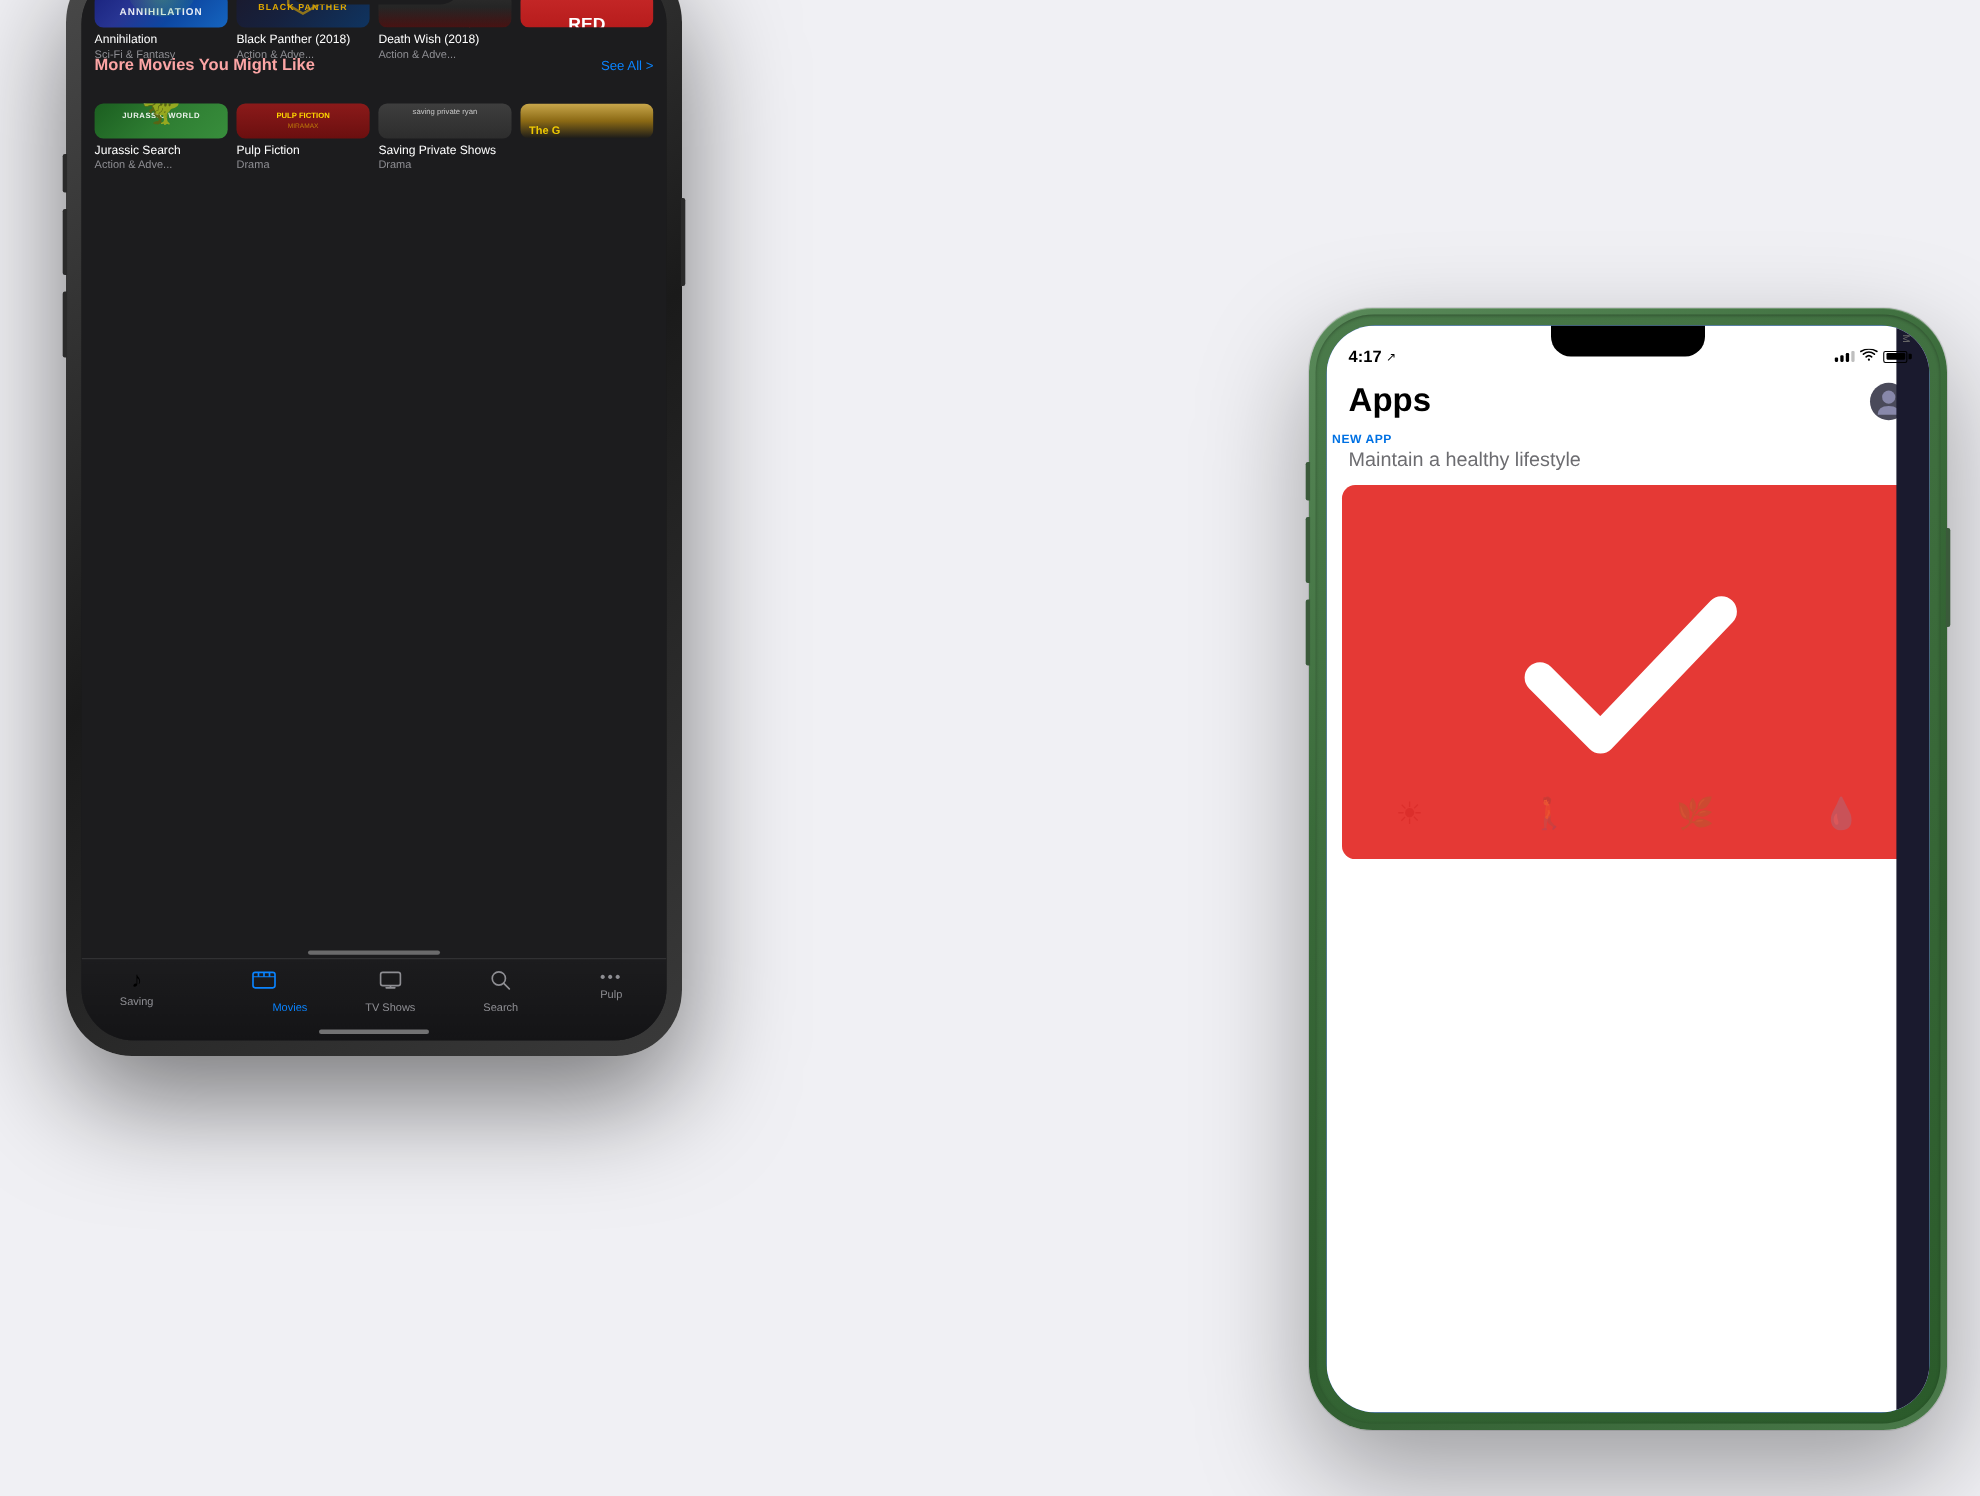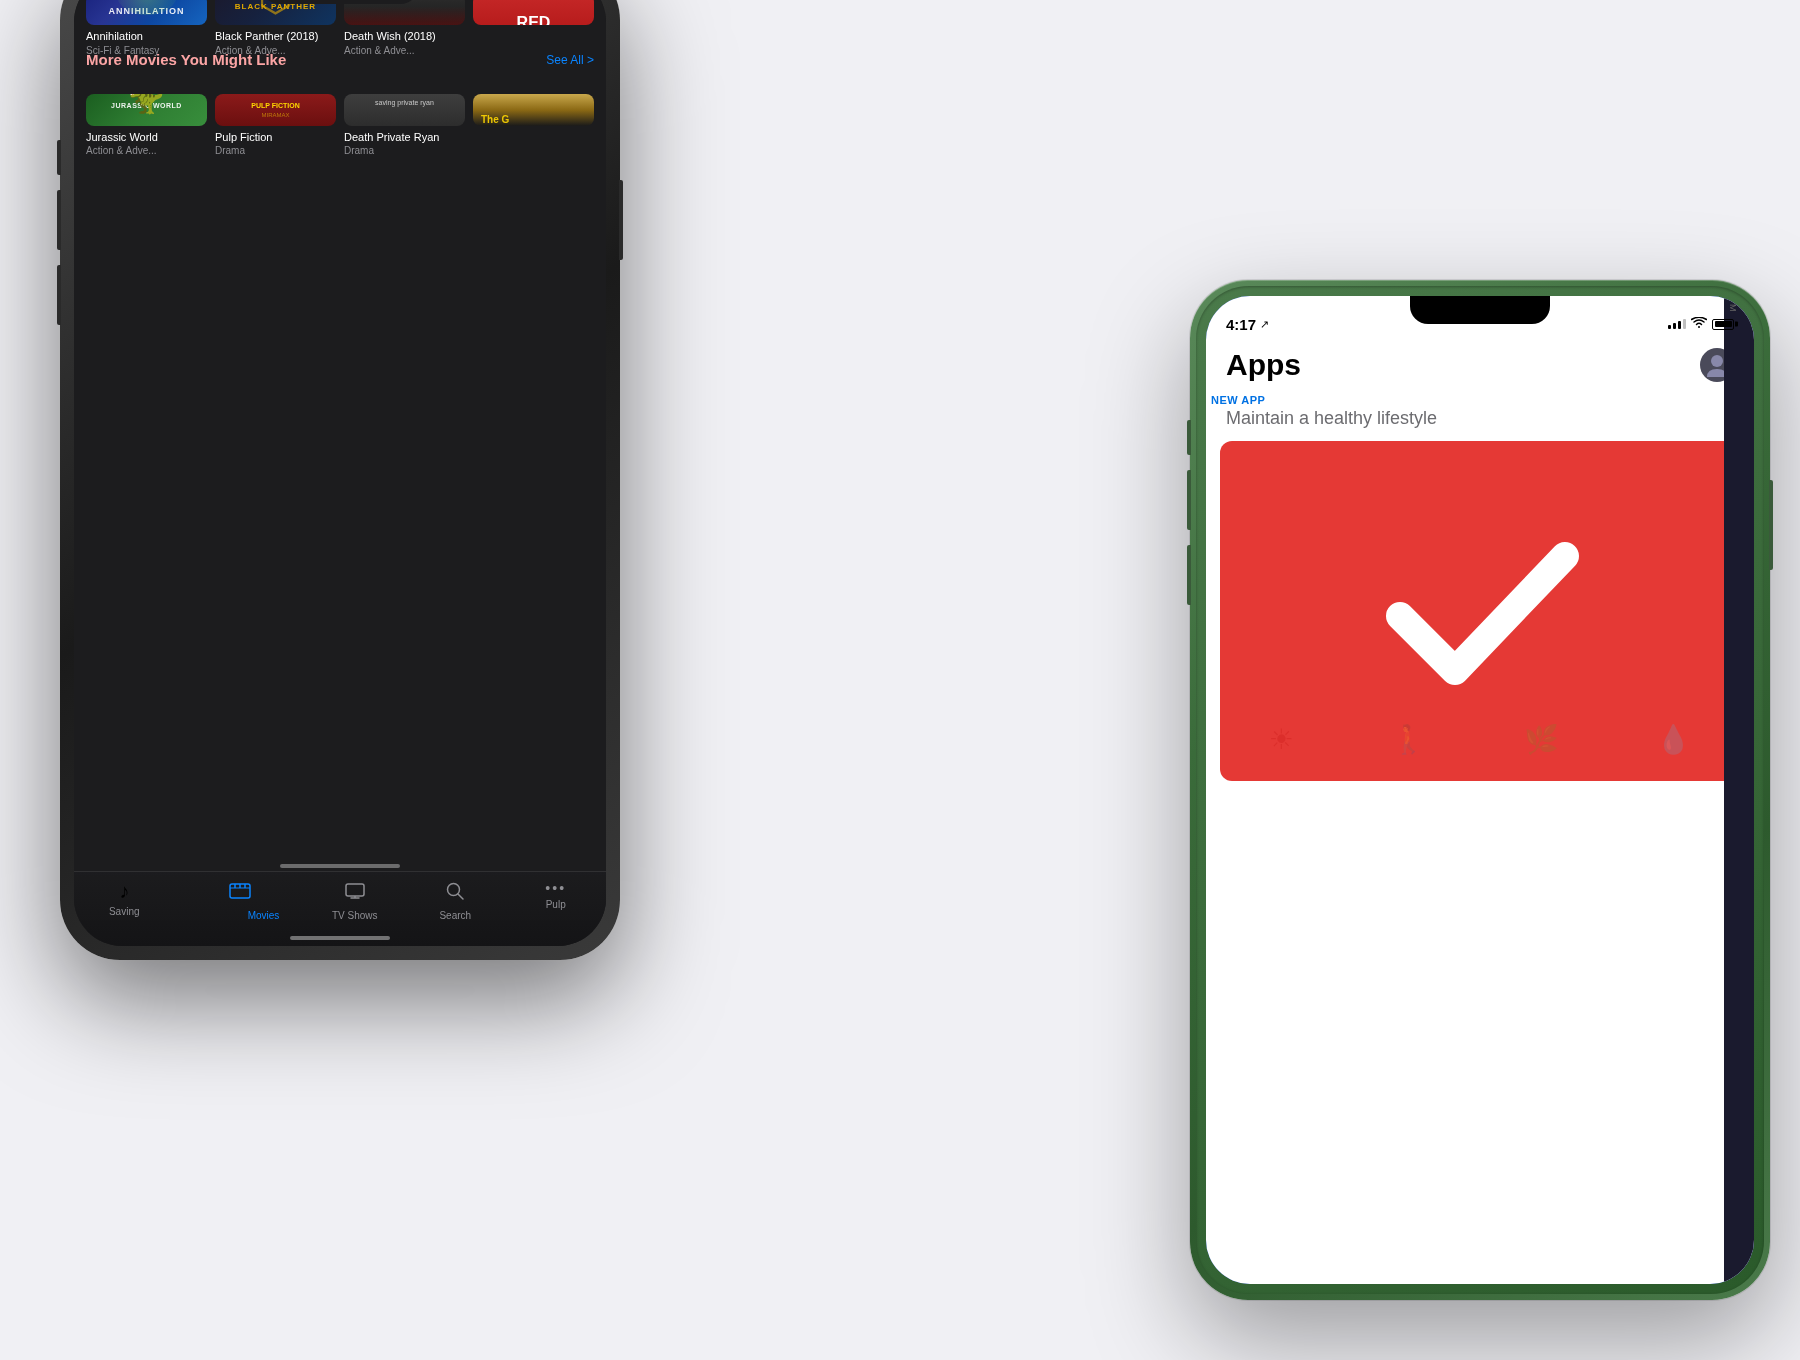--- a/index.html
+++ b/index.html
@@ -728,35 +728,35 @@
         <div class="section-header">
           <span class="section-title">More Movies You Might Like</span>
           <span class="see-all">See All &gt;</span>
         </div>
 
         <div class="movies-grid">
           <div class="movies-row">
             <div style="flex:1">
               <div class="movie-poster poster-jurassic movie-poster-inner"></div>
               <div class="movie-info">
-                <div class="movie-title">Jurassic World</div>
+                <div class="movie-title">Jurassic Search</div>
                 <div class="movie-genre">Action &amp; Adve...</div>
               </div>
             </div>
             <div style="flex:1">
               <div class="movie-poster poster-pulp movie-poster-inner"></div>
               <div class="movie-info">
                 <div class="movie-title">Pulp Fiction</div>
                 <div class="movie-genre">Drama</div>
               </div>
             </div>
             <div style="flex:1">
               <div class="movie-poster poster-ryan movie-poster-inner"></div>
               <div class="movie-info">
-                <div class="movie-title">Death Private Ryan</div>
+                <div class="movie-title">Saving Private Shows</div>
                 <div class="movie-genre">Drama</div>
               </div>
             </div>
             <div style="flex:1; overflow:hidden">
               <div class="movie-poster poster-godfather movie-poster-inner"></div>
 
             </div>
           </div>
         </div>
 

